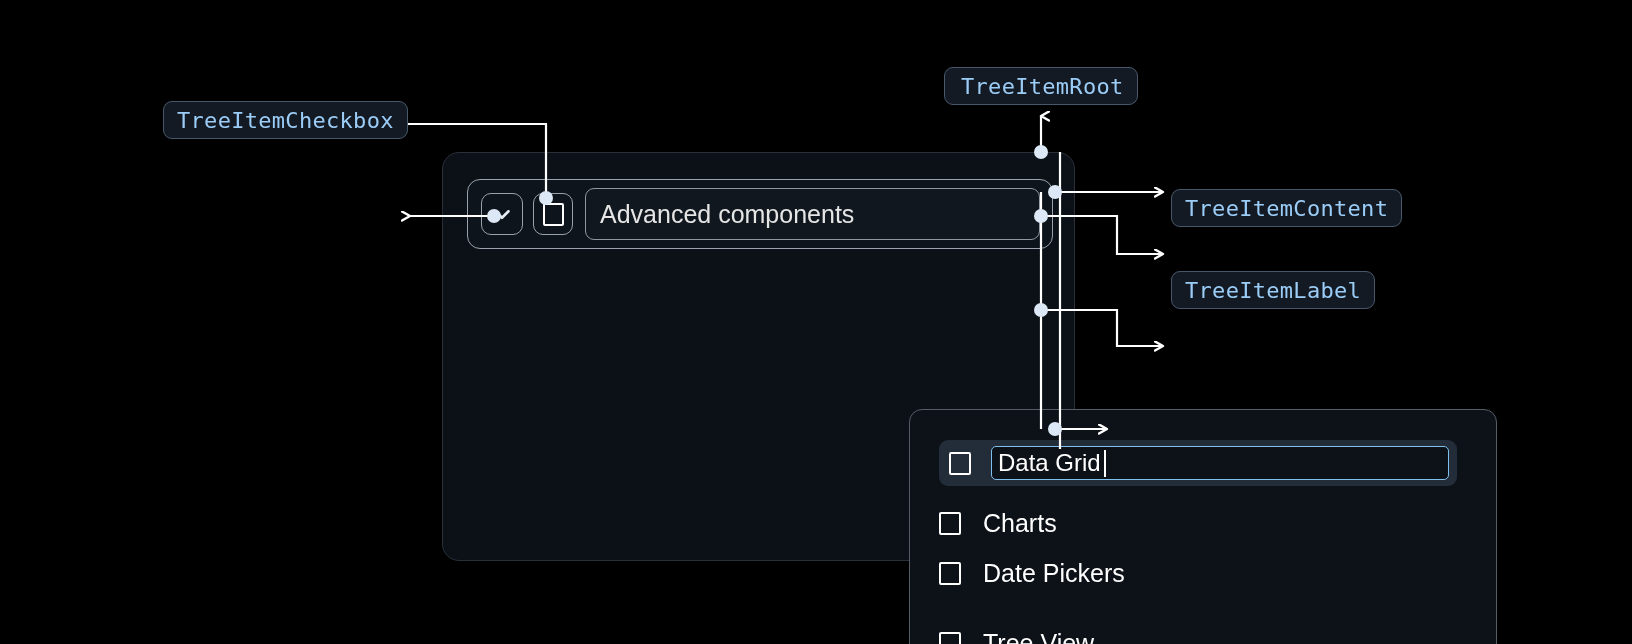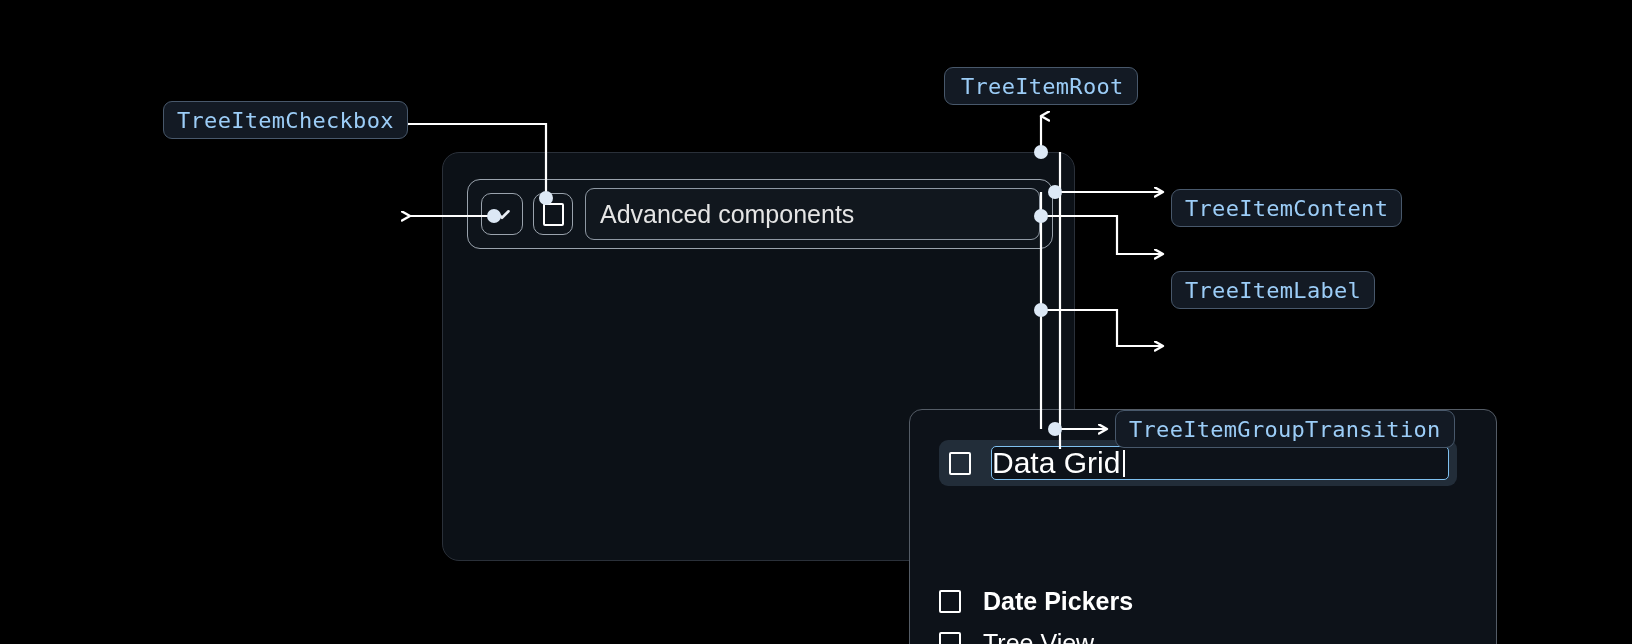--- a/index.html
+++ b/index.html
@@ -179,23 +179,23 @@
   #label-input {
     margin-left: 20px;
     flex: 1 1 auto;
     height: 34px;
     box-sizing: border-box;
     background: #0d1219;
     border: 1.5px solid #7fc0ef;
     border-radius: 5px;
     display: flex;
     align-items: center;
-    padding-left: 0;
+    padding-left: 6px;
     color: #ffffff;
-    font-size: 30px;
+    font-size: 24px;
     margin-right: 8px;
   }
   .caret {
     display: inline-block;
     width: 2px;
     height: 27px;
     background: #ffffff;
     margin-left: 3px;
   }
 </style>
@@ -224,22 +224,26 @@
     <div id="tree-group">
 
       <div class="tree-row" id="row-selected">
         <div class="cb-square"></div>
         <div id="label-input">
           <span>Data Grid</span>
           <span class="caret"></span>
         </div>
       </div>
 
-
-      <div class="tree-row" style="top:168px;font-weight:bold;">
+      <div class="tree-row" style="top:90px;">
+        <div class="cb-square"></div>
+        <span class="row-label">Charts</span>
+      </div>
+
+      <div class="tree-row" style="top:140px;">
         <div class="cb-square"></div>
         <span class="row-label">Date Pickers</span>
       </div>
 
       <div class="tree-row" style="top:210px;">
         <div class="cb-square"></div>
         <span class="row-label">Tree View</span>
       </div>
 
     </div>
@@ -292,15 +296,14 @@
   <div class="chip" style="left:148px;  top:101px;margin-left:15px;">TreeItemCheckbox</div>
 
 
   <div class="chip" style="left:944px;  top:67px;padding-left:16px;">TreeItemRoot</div>
 
   <div class="chip" style="left:1171px; top:173px;margin-top:16px;">TreeItemContent</div>
 
   <div class="chip" style="left:1171px; top:247px;margin-top:24px;">TreeItemLabel</div>
 
 
-  <div class="chip" style="left:1115px; top:410px;">TreeItemGroupTransition</div>
 
 </div>
 
 </body></html>

